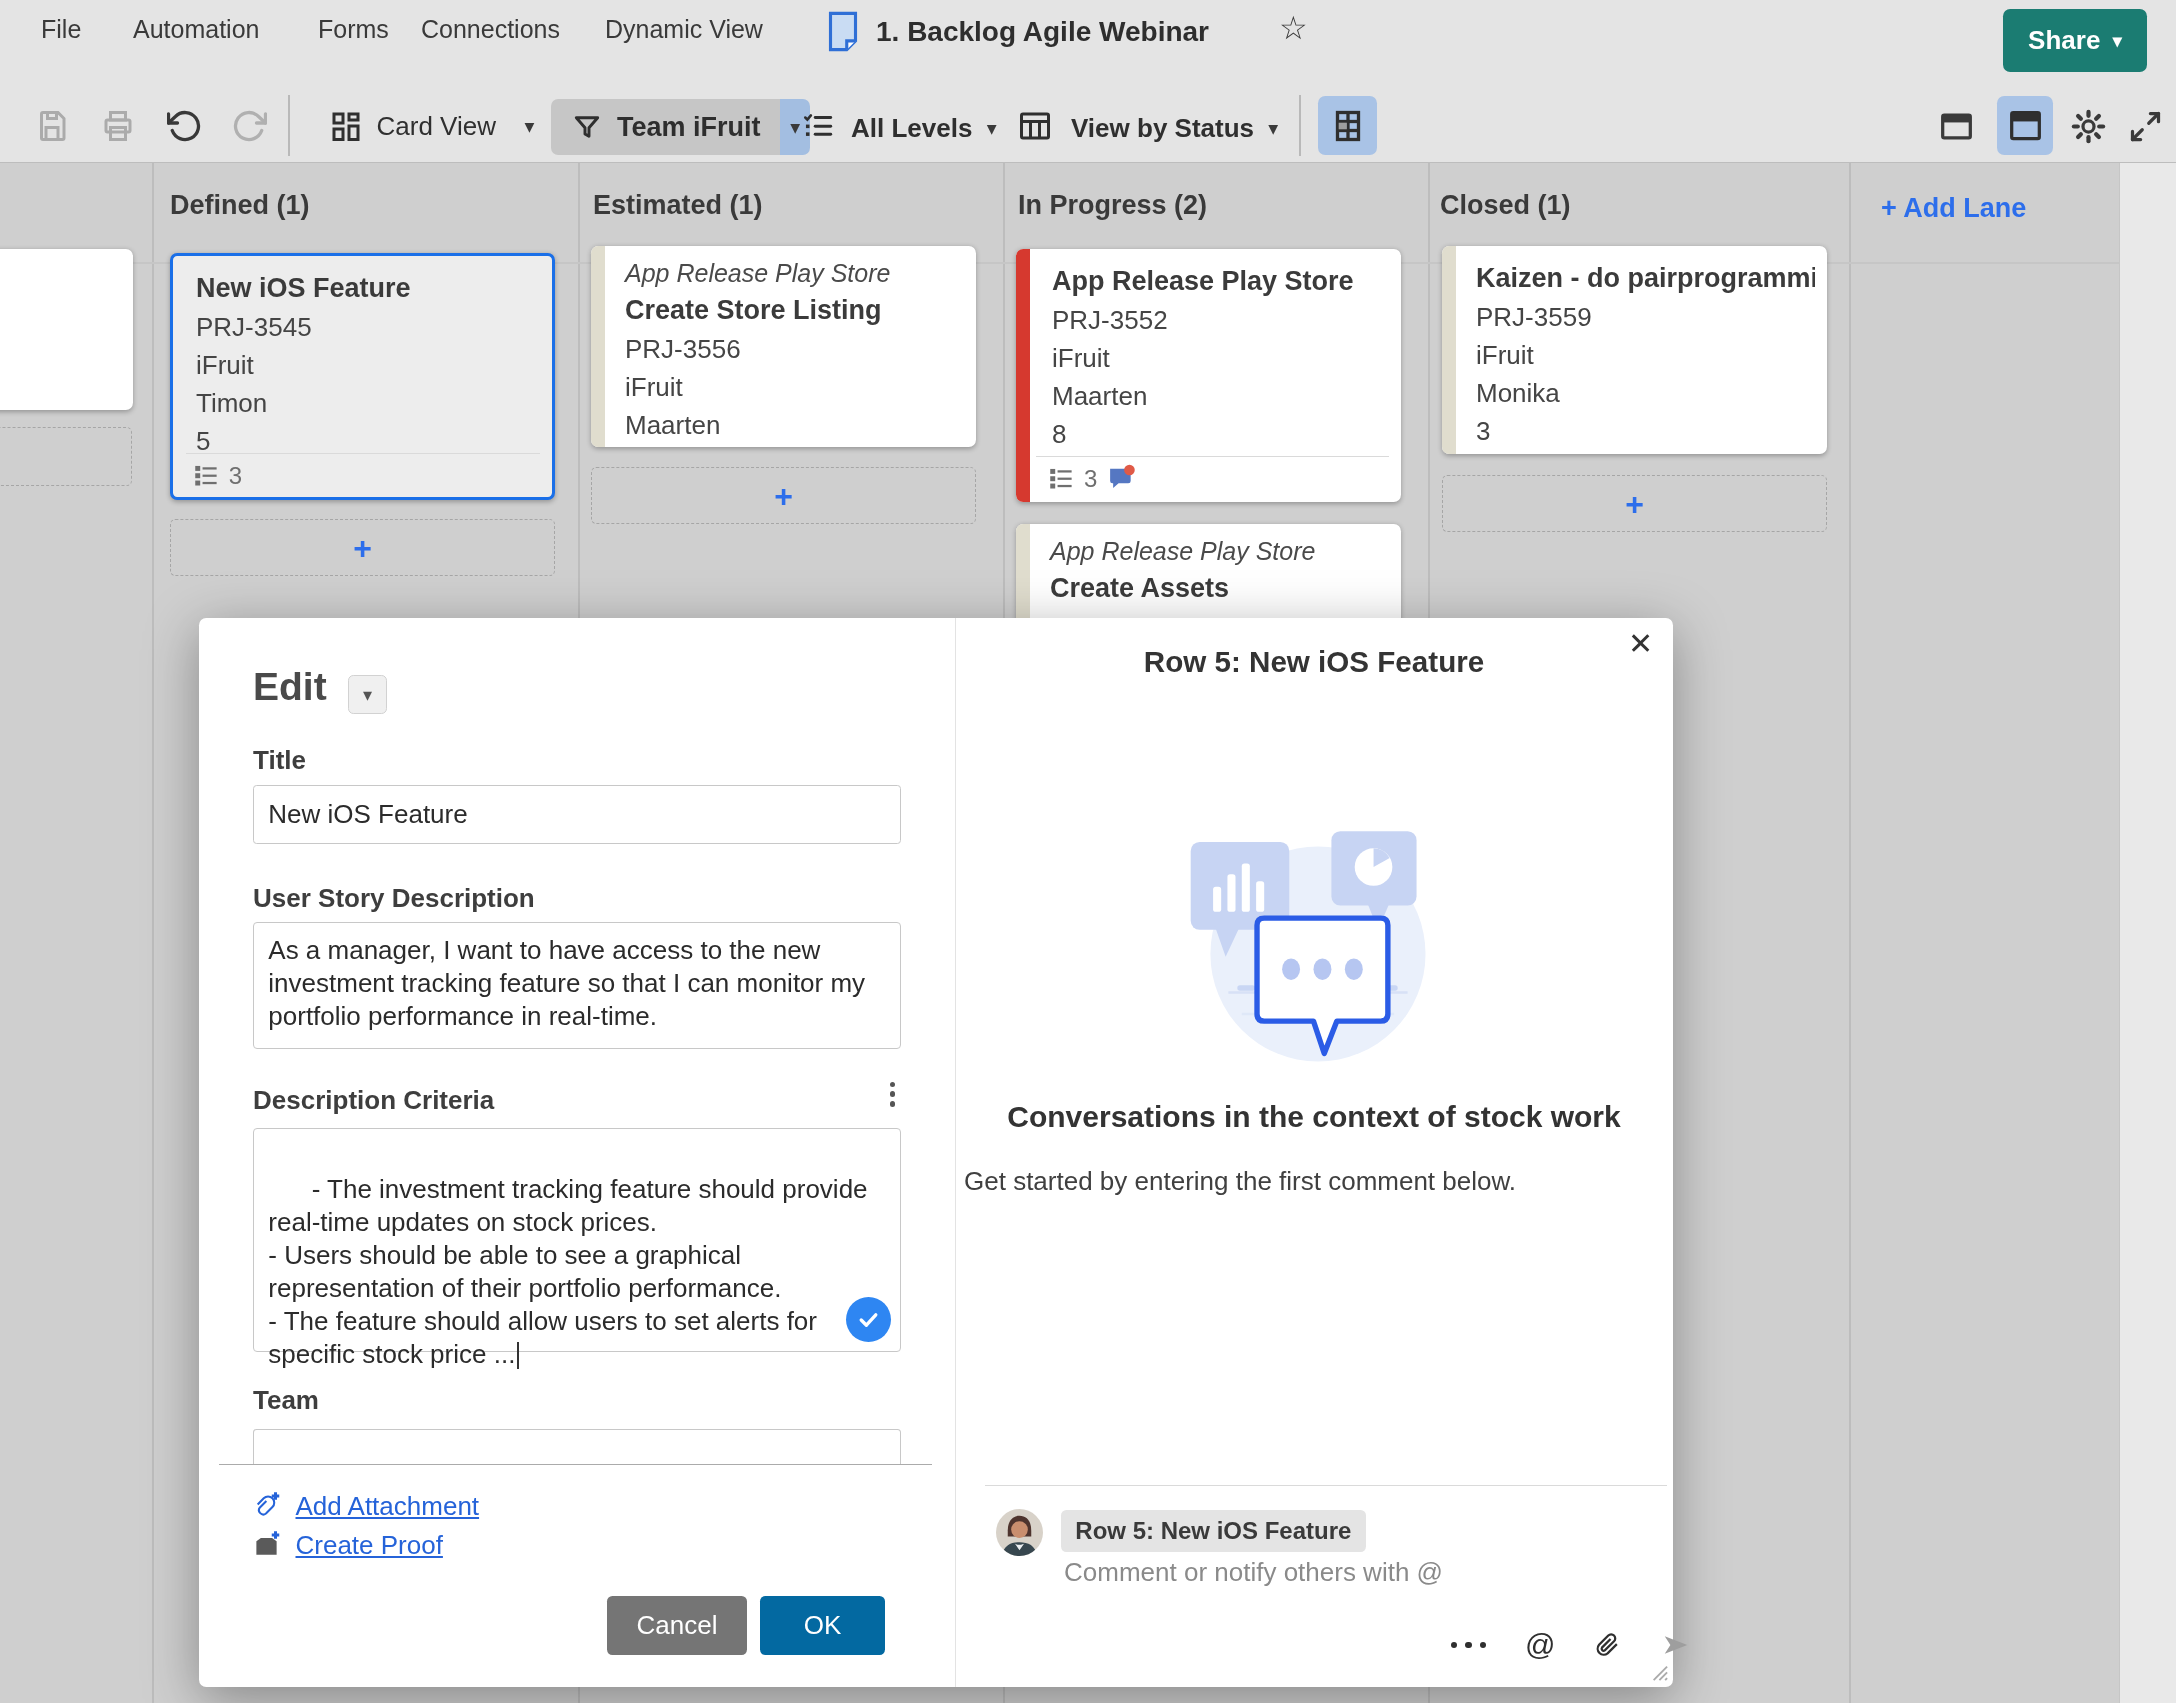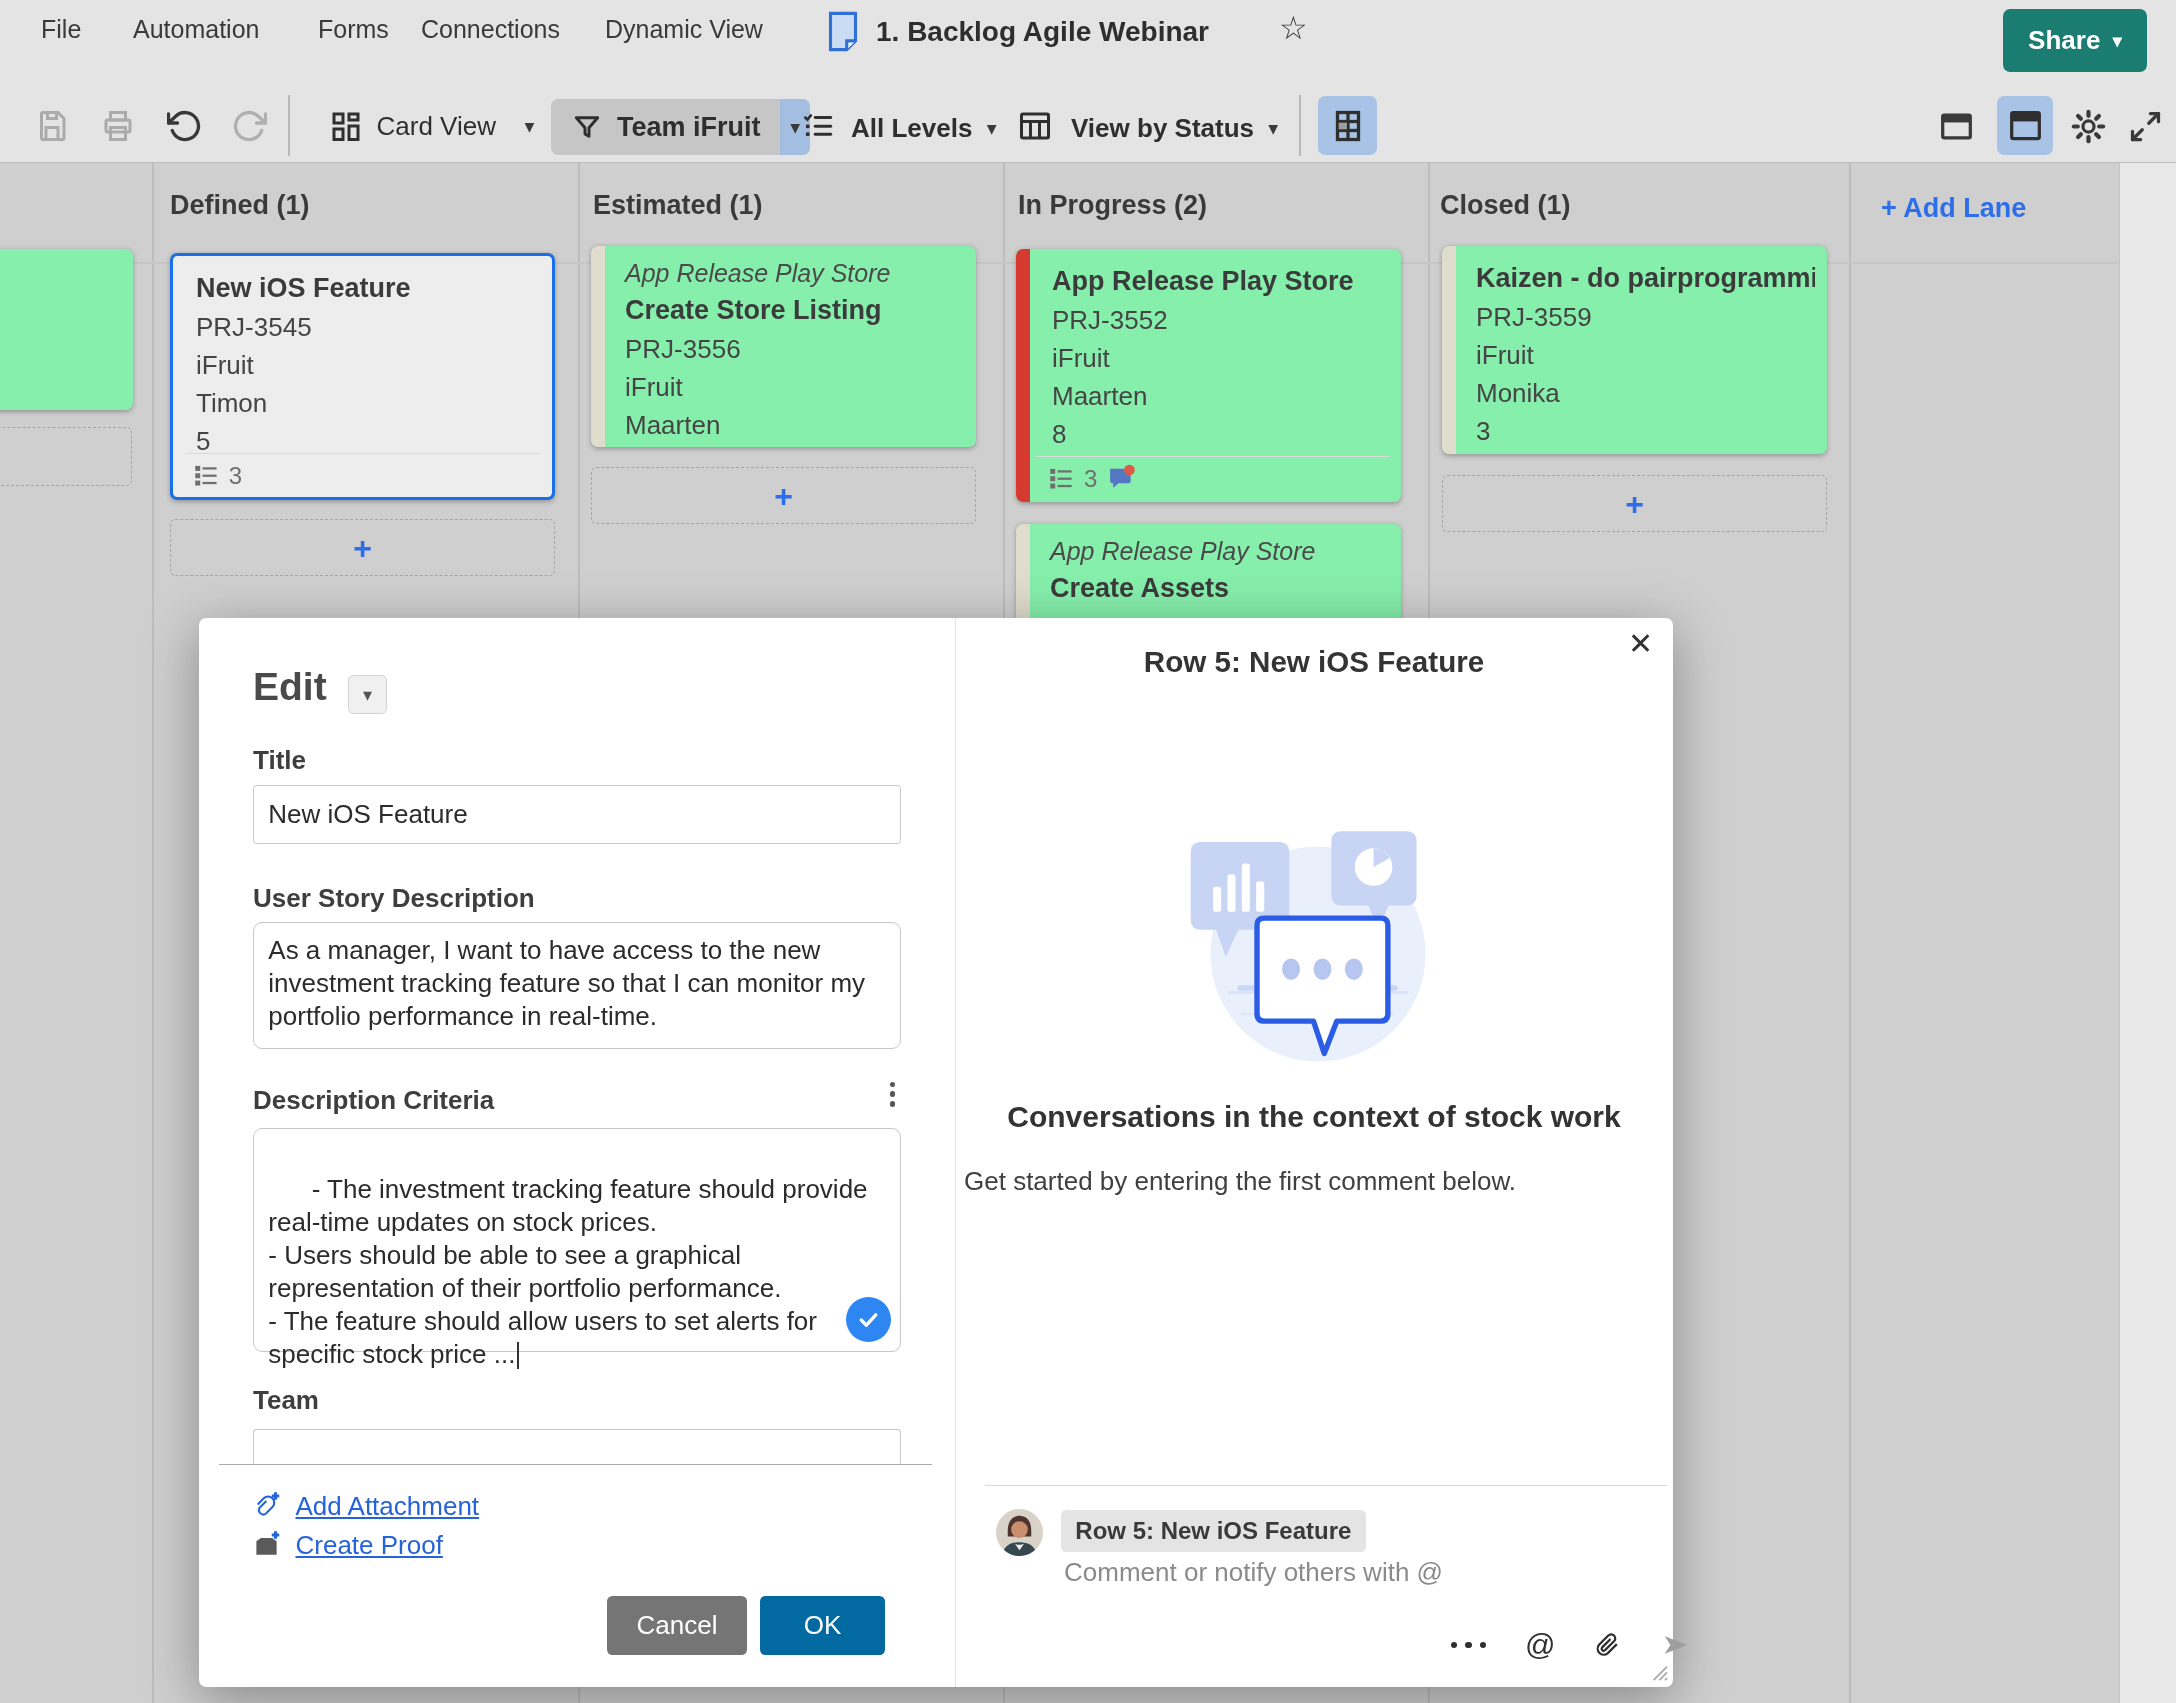--- a/index.html
+++ b/index.html
@@ -19,40 +19,40 @@
   .caret{font-size:19.7px;color:#3A3A3A}
   .tb-divider{width:1.8px;background:#B9B9B9}
   .hl-btn{background:#A9C3E6;border-radius:7.2px;display:flex;align-items:center;justify-content:center}
   .filter-btn{display:flex;border-radius:7.2px;overflow:hidden;height:56px}
   .filter-main{background:#C6C6C6;display:flex;align-items:center;gap:14.3px;padding:0 19.7px;font-size:27px;font-weight:bold;color:#2E2E2E}
   .filter-dd{background:#A3BEE1;width:30px;display:flex;align-items:center;justify-content:center}
   
   .vline{position:absolute;width:1.8px;background:#BDBDBD;top:163px;bottom:0}
   .col-title{font-size:27px;font-weight:bold;color:#3A3A3A}
   .add-lane{font-size:27px;color:#2D6EEB;font-weight:bold}
-  .card{position:absolute;background:#86efac;border-radius:7.2px;box-shadow:0 1.8px 5.4px rgba(0,0,0,.28)}
+  .card{position:absolute;background:#ffffff;border-radius:7.2px;box-shadow:0 1.8px 5.4px rgba(0,0,0,.28)}
   .card-pad{position:absolute;left:23px;top:12.5px;right:12.5px}
   .card-title{font-size:27px;font-weight:bold;color:#3B3B3B;line-height:39px;white-space:nowrap;overflow:hidden}
   .card-line{font-size:26px;color:#454545;line-height:38px}
   .card-cat{font-size:25px;font-style:italic;color:#4A4A4A;line-height:36px}
   .card-divider{position:absolute;left:12.5px;right:12.5px;height:0;border-top:1.8px solid #DADADA}
   .card-foot{position:absolute;left:19.7px;display:flex;align-items:center;gap:9px;font-size:24px;color:#6F6F6F}
   .sidebar-strip{position:absolute;left:0;top:0;bottom:0;width:14.3px;border-radius:7.2px 0 0 7.2px}
   .dashed{position:absolute;border:1.8px dashed #A6A6A6;border-radius:5.4px;display:flex;align-items:center;justify-content:center}
   .plus{color:#2D6EEB;font-size:32px;font-weight:bold;line-height:32px}
   
   .sidebar{position:absolute;left:2119px;top:163px;bottom:0;width:57px;background:#E9E9E9;border-left:1.8px solid #C6C6C6;z-index:5}
   .sbi{position:absolute;left:2128px;width:39px;height:39px;color:#3C3C3C}
   
   .modal{position:absolute;left:199px;top:618px;width:1474px;height:1069px;background:#fff;border-radius:7.2px;
          box-shadow:0 12.5px 54px rgba(0,0,0,.35);z-index:50}
   .label{font-size:26px;font-weight:bold;color:#3E3E3E}
   .input{border:1.8px solid #C8C8C8;border-radius:3.6px;background:#fff;font-size:26px;color:#2B2B2B;
          font-family:"Liberation Sans",sans-serif;padding:0 14.3px;width:100%;height:100%}
-  .tbox{border:1.8px solid #C8C8C8;border-radius:9px;background:#fff;font-size:26px;color:#2B2B2B;
+  .tbox{border:1.8px solid #C8C8C8;border-radius:4px;background:#fff;font-size:26px;color:#2B2B2B;
         line-height:33px;padding:10.7px 14.3px;white-space:pre-wrap}
   .link{color:#2563D9;text-decoration:underline;font-size:26px;line-height:32px}
   .btn{border-radius:5.4px;color:#fff;font-size:26px;display:flex;align-items:center;justify-content:center;border:none;
        font-family:"Liberation Sans",sans-serif;cursor:pointer}
   .kebab-dot{width:5.4px;height:5.4px;border-radius:50%;background:#555;margin:4.5px auto}
   .caret-line{display:inline-block;width:1.8px;height:27px;background:#333;vertical-align:text-bottom;margin-left:1.8px}
   .conv-title{font-size:29.6px;font-weight:bold;color:#343434;text-align:center}
   .conv-head{font-size:30px;font-weight:bold;color:#333;text-align:center}
   .conv-sub{font-size:26px;color:#404040;}
   .badge{display:inline-block;background:#E4E4E4;border-radius:5.4px;padding:7.2px 14.3px;font-size:24px;font-weight:bold;color:#3A3A3A}

